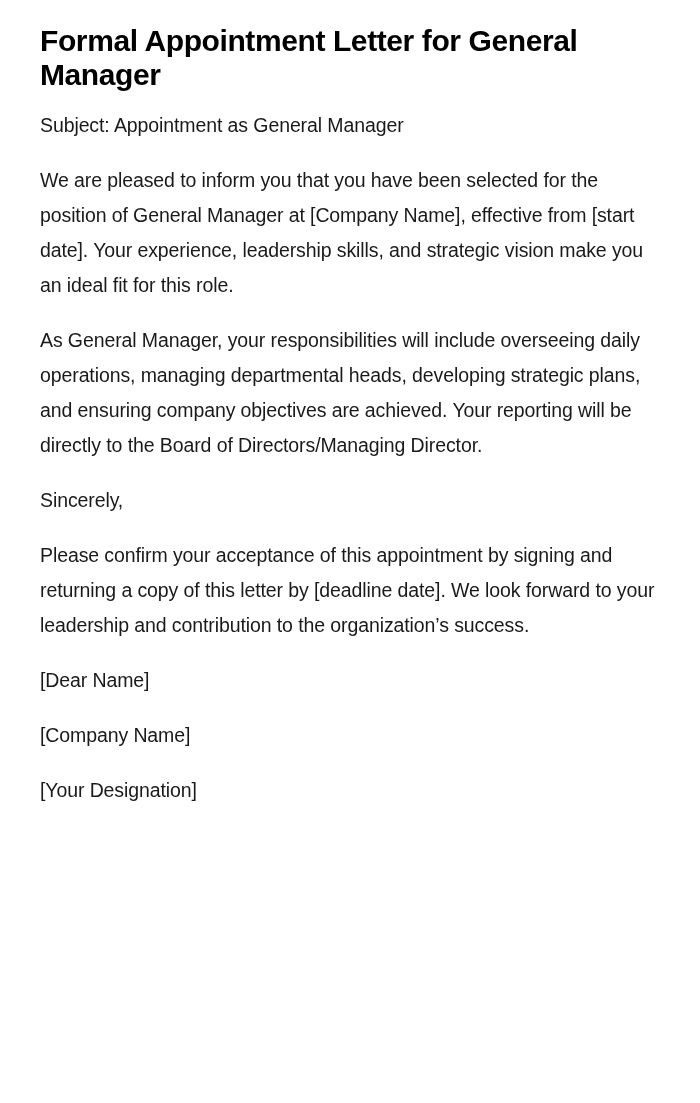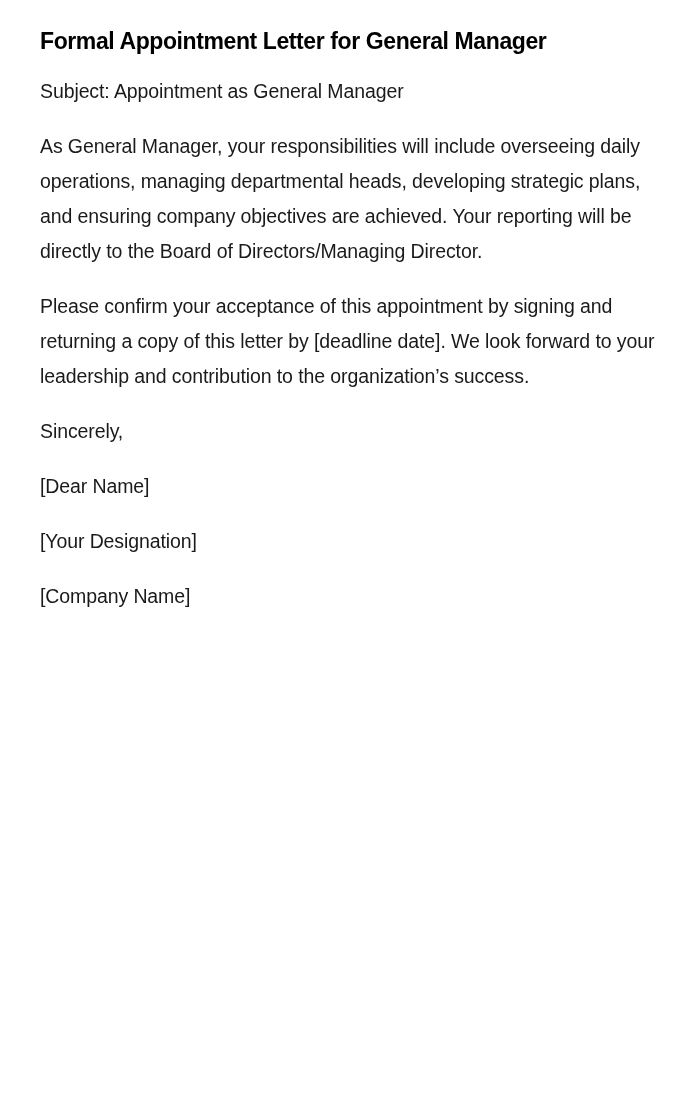--- a/index.html
+++ b/index.html
@@ -1,25 +1,26 @@
 <!DOCTYPE html>
 <html><head>
 <meta charset="utf-8">
 <style>
   html, body { margin: 0; padding: 0; background: #ffffff; }
   body { width: 700px; height: 1103px; overflow: hidden; font-family: "Liberation Sans", sans-serif; color: #1a1a1a; }
   .doc { padding: 24px 40px 0 40px; }
-  h1 { font-family: "Liberation Sans", sans-serif; font-weight: 700; font-size: 23px; letter-spacing: -0.4px; margin: 0 0 16px 0; line-height: 34px; color: #000; }
+  h1 { font-family: "Liberation Sans", sans-serif; font-weight: 700; font-size: 30px; letter-spacing: -0.4px; margin: 0 0 16px 0; line-height: 34px; color: #000; }
   p { font-size: 19.5px; line-height: 35px; margin: 0 0 20px 0; letter-spacing: -0.1px; }
 </style>
 </head>
 <body>
 
 <div class="doc">
   <h1>Formal Appointment Letter for General Manager</h1>
   <p>Subject: Appointment as General Manager</p>
+  <p>We are pleased to inform you that you have been selected for the position of General Manager at [Company Name], effective from [start date]. Your experience, leadership skills, and strategic vision make you an ideal fit for this role.</p>
   <p>As General Manager, your responsibilities will include overseeing daily operations, managing departmental heads, developing strategic plans, and ensuring company objectives are achieved. Your reporting will be directly to the Board of Directors/Managing Director.</p>
+  <p>Sincerely,</p>
   <p>Please confirm your acceptance of this appointment by signing and returning a copy of this letter by [deadline date]. We look forward to your leadership and contribution to the organization’s success.</p>
-  <p>Sincerely,</p>
   <p>[Dear Name]</p>
+  <p>[Company Name]</p>
   <p>[Your Designation]</p>
-  <p>[Company Name]</p>
 </div>
 
 </body></html>

